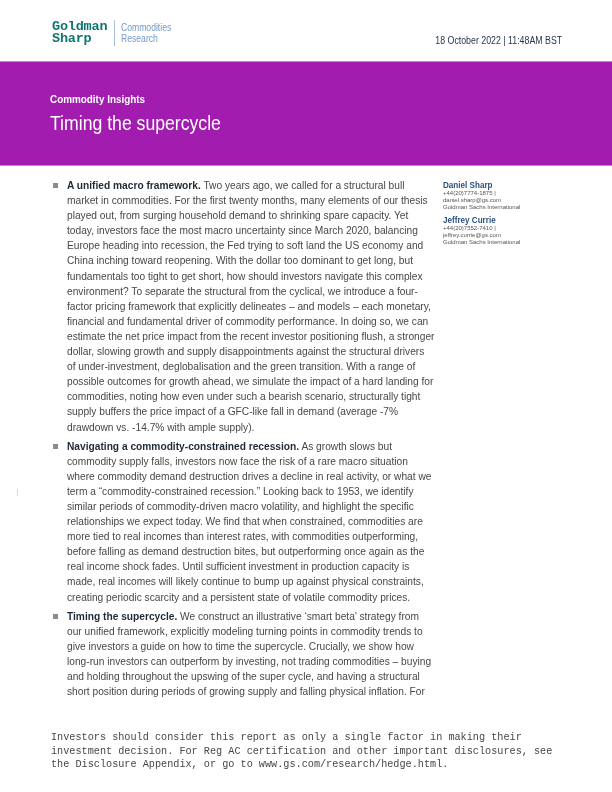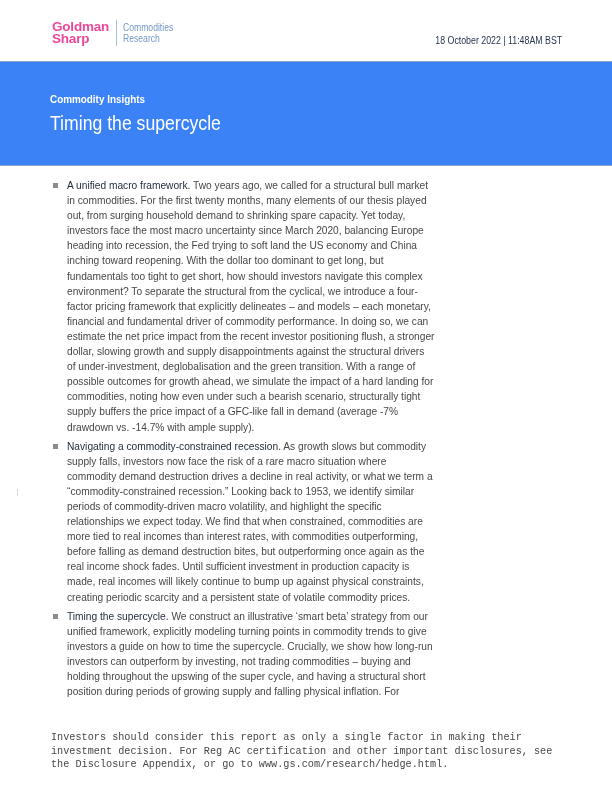--- a/index.html
+++ b/index.html
@@ -14,23 +14,23 @@
     }
     
     .logo {
       position: absolute;
       left: 52px;
       top: 20px;
       display: flex;
       align-items: center;
     }
     .logo-gs {
-      font-family: Liberation Sans, sans-serif;
-      font-weight: bold;
-      color: #ec4899;
+      font-family: Liberation Mono, monospace;
+      font-weight: bold;
+      color: #0f766e;
       font-size: 13.5px;
       line-height: 12px;
       letter-spacing: -0.2px;
     }
     .logo-divider {
       width: 1px;
       height: 26px;
       background: #a9bfdc;
       margin: 0 6px 0 7px;
     }
@@ -53,21 +53,21 @@
       transform-origin: right center;
       white-space: nowrap;
     }
     
     .banner {
       position: absolute;
       left: 0;
       top: 61px;
       width: 612px;
       height: 105px;
-      background: #3b82f6;
+      background: #a21caf;
       border-top: 1px solid #8aa6c6;
       border-bottom: 1px solid #8aa6c6;
       box-sizing: border-box;
     }
     .banner-kicker {
       position: absolute;
       left: 50px;
       top: 31px;
       color: #ffffff;
       font-weight: bold;
@@ -106,21 +106,21 @@
     }
     .bullet-mark {
       position: absolute;
       left: 2px;
       top: 5px;
       width: 5px;
       height: 5px;
       background: #8c8c8c;
     }
     .bullet-lead {
-      font-weight: normal;
+      font-weight: bold;
       color: #1f2a38;
       margin-top: 38px;
     }
     
     .side-col {
       position: absolute;
       left: 443px;
       top: 181px;
       width: 120px;
     }
@@ -191,17 +191,29 @@
     <span class="bullet-mark"></span>
     <span class="bullet-lead">Navigating a commodity-constrained recession.</span><span> As growth slows but commodity supply falls, investors now face the risk of a rare macro situation where commodity demand destruction drives a decline in real activity, or what we term a “commodity-constrained recession.” Looking back to 1953, we identify similar periods of commodity-driven macro volatility, and highlight the specific relationships we expect today. We find that when constrained, commodities are more tied to real incomes than interest rates, with commodities outperforming, before falling as demand destruction bites, but outperforming once again as the real income shock fades. Until sufficient investment in production capacity is made, real incomes will likely continue to bump up against physical constraints, creating periodic scarcity and a persistent state of volatile commodity prices.</span>
   </div>
   <div class="bullet">
     <span class="bullet-mark"></span>
     <span class="bullet-lead">Timing the supercycle.</span><span> We construct an illustrative ‘smart beta’ strategy from our unified framework, explicitly modeling turning points in commodity trends to give investors a guide on how to time the supercycle. Crucially, we show how long-run investors can outperform by investing, not trading commodities – buying and holding throughout the upswing of the super cycle, and having a structural short position during periods of growing supply and falling physical inflation. For</span>
   </div>
 </div>
 
 <div class="side-col">
+  <div class="author">
+    <div class="author-name">Daniel Sharp</div>
+    <div class="author-line">+44(20)7774-1875 |</div>
+    <div class="author-line">daniel.sharp@gs.com</div>
+    <div class="author-line">Goldman Sachs International</div>
+  </div>
+  <div class="author">
+    <div class="author-name">Jeffrey Currie</div>
+    <div class="author-line">+44(20)7552-7410 |</div>
+    <div class="author-line">jeffrey.currie@gs.com</div>
+    <div class="author-line">Goldman Sachs International</div>
+  </div>
 </div>
 
 <div class="margin-mark"></div>
 
 <div class="footer">Investors should consider this report as only a single factor in making their investment decision. For Reg AC certification and other important disclosures, see the Disclosure Appendix, or go to www.gs.com/research/hedge.html.</div>
 
 </body></html>

